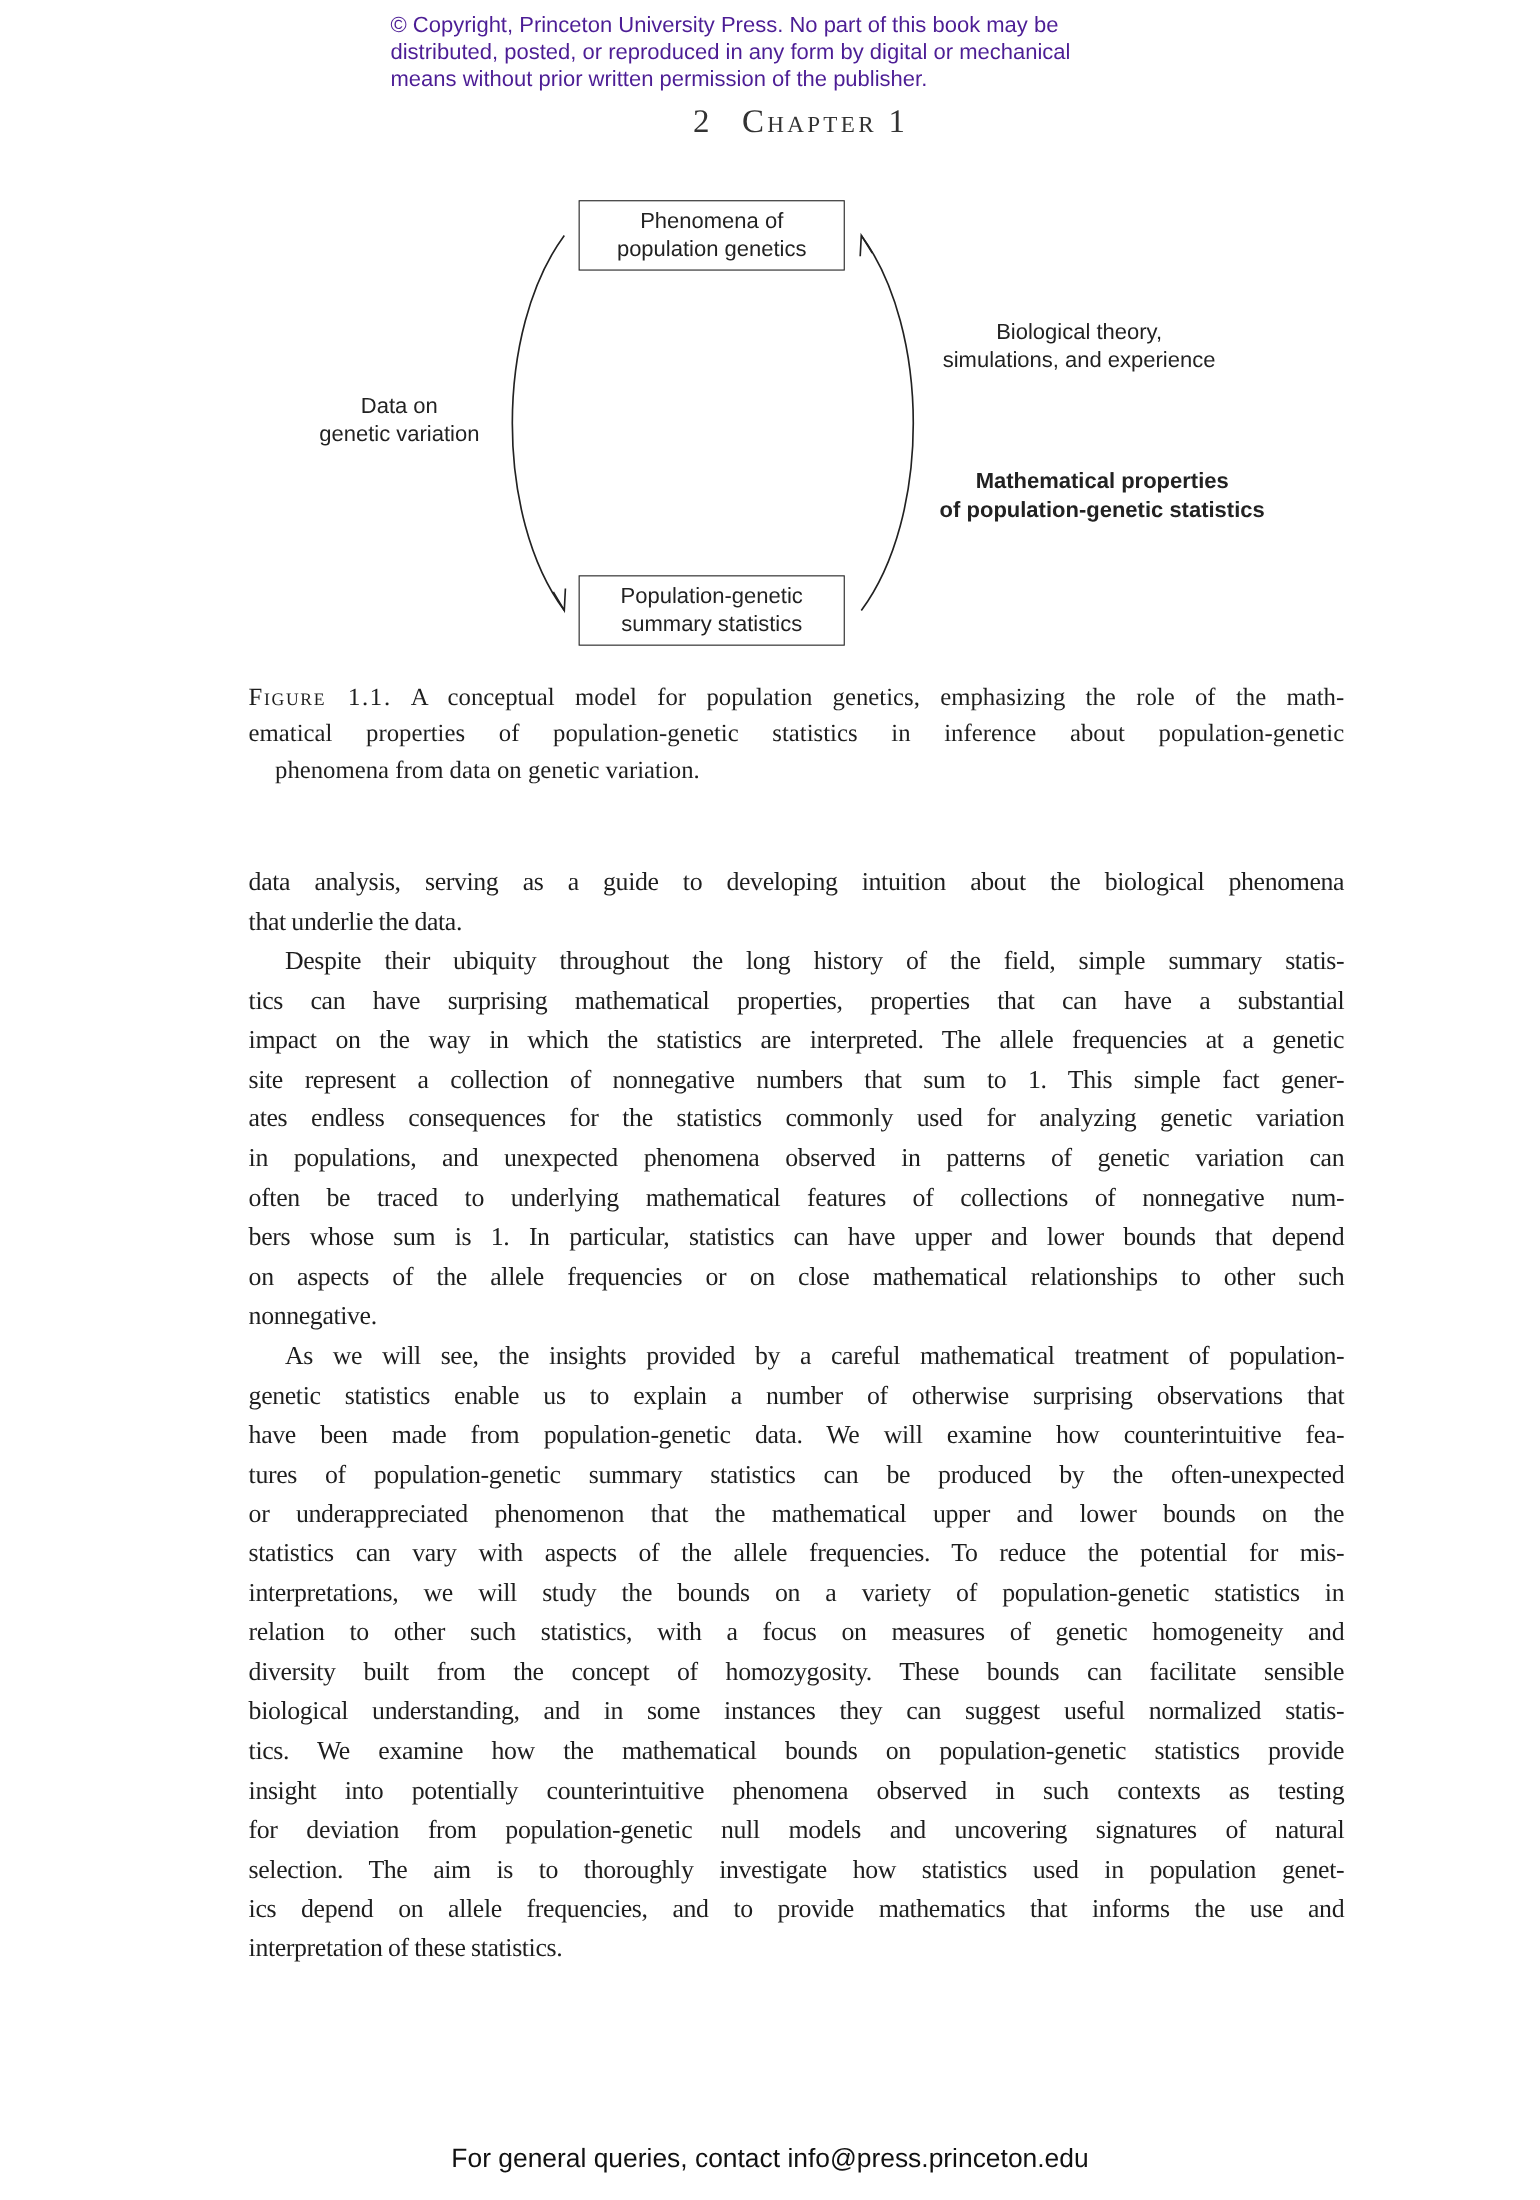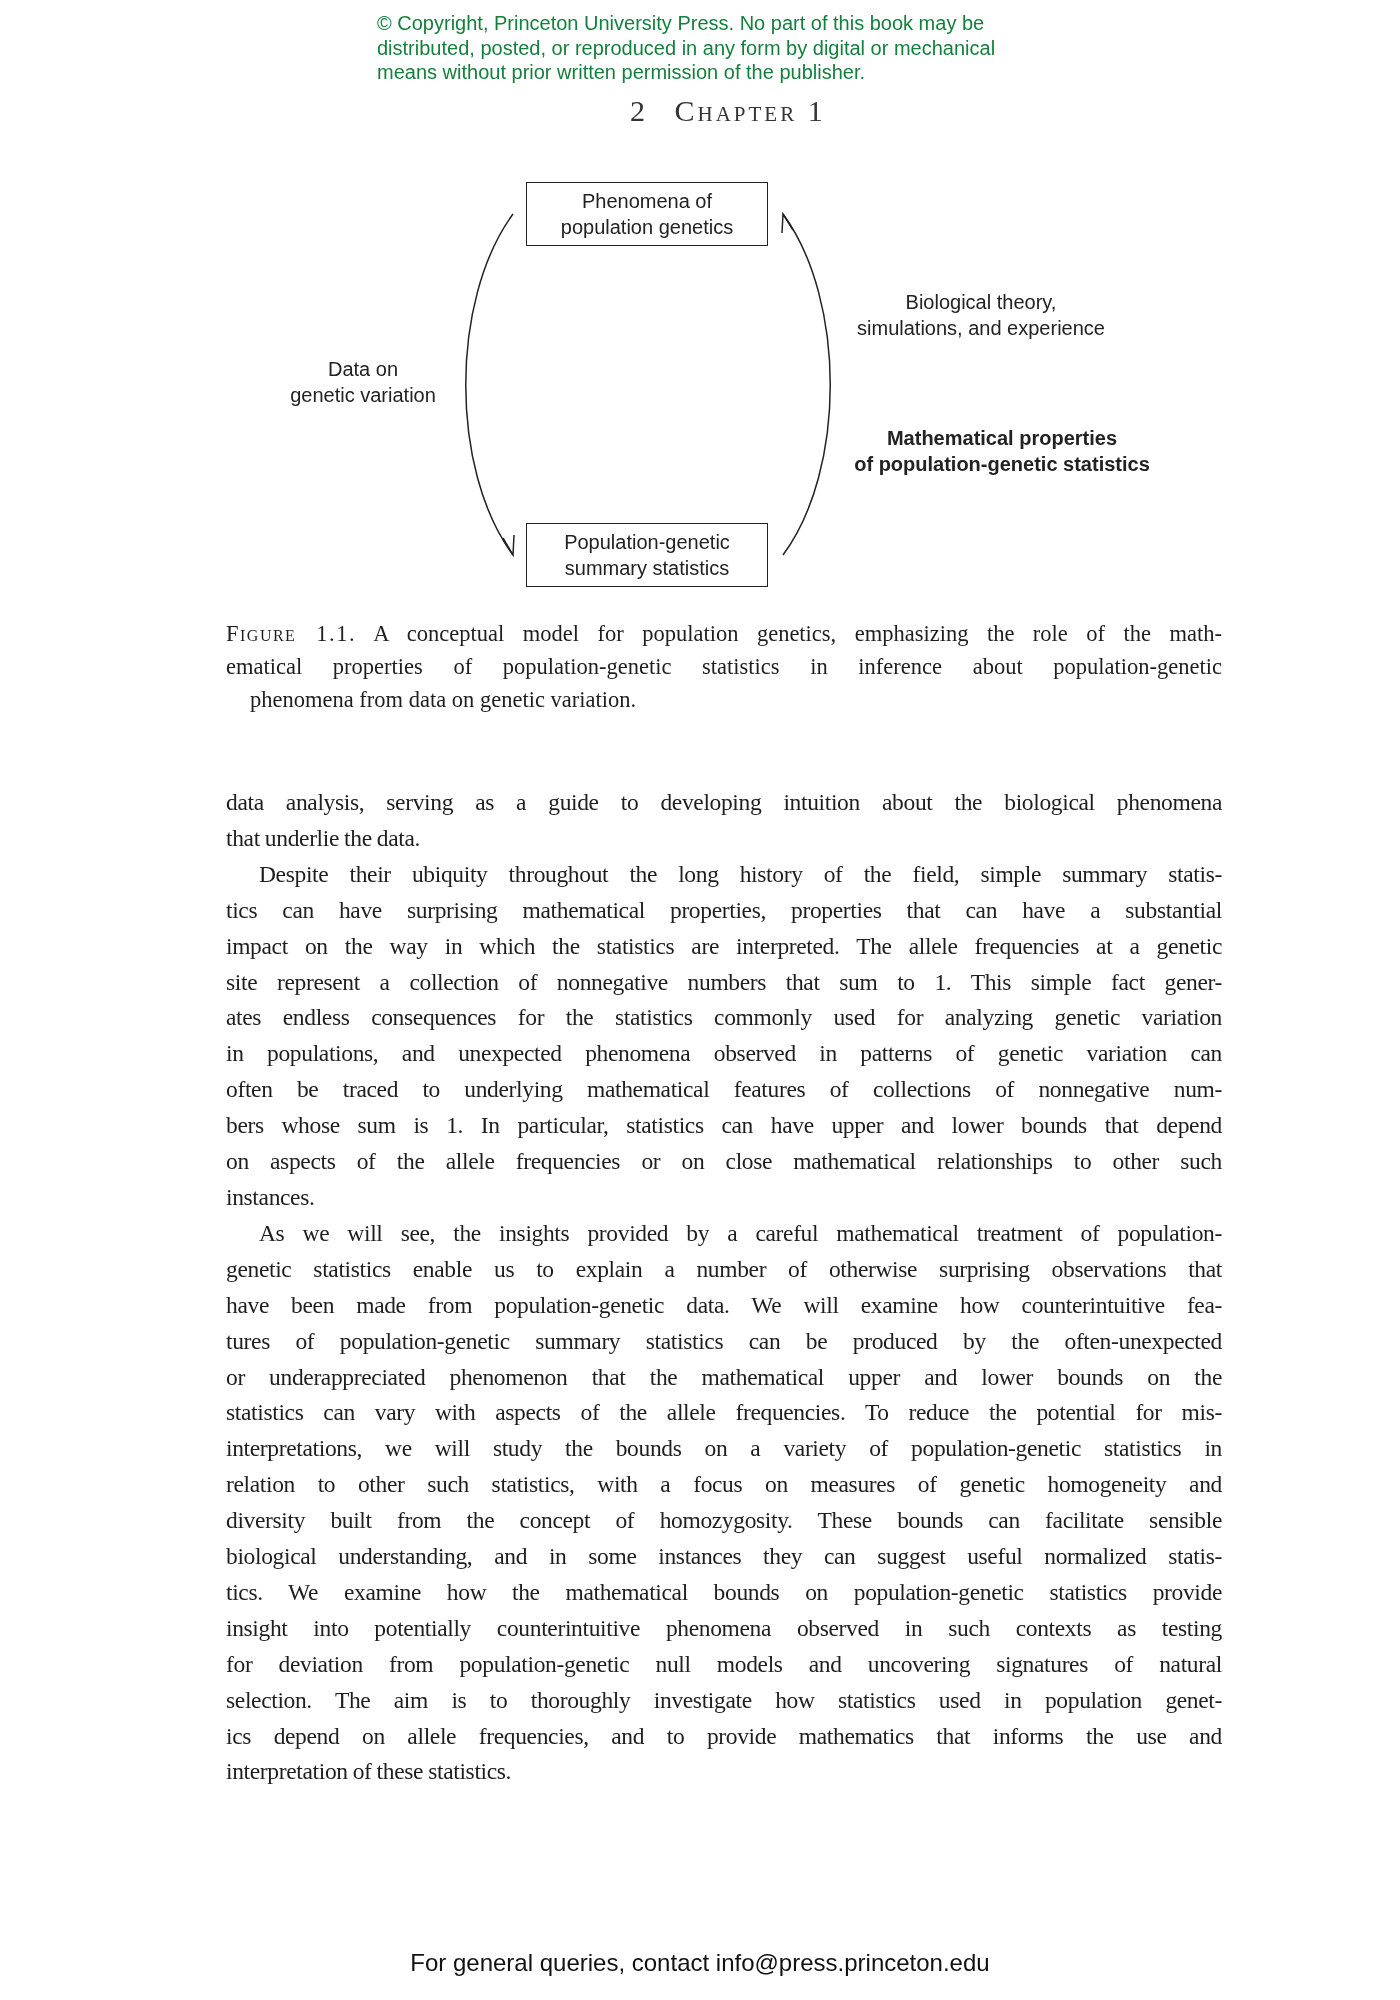--- a/index.html
+++ b/index.html
@@ -15,22 +15,21 @@
       color: #1e1e1e;
     }
     .copyright {
       position: absolute;
       left: 355px;
       top: 11px;
       width: 720px;
       font-family: "Liberation Sans", sans-serif;
       font-size: 20px;
       line-height: 24.5px;
-      color: #15803d;
-      margin-left: 22px;
+      color: #4c1d95;
     }
     .copyright div { white-space: nowrap; }
     .running-head {
       position: absolute;
       left: 630px;
       top: 94px;
       font-family: "Liberation Serif", serif;
       font-size: 30px;
       color: #333333;
       white-space: nowrap;
@@ -196,21 +195,21 @@
     <span class="line last">that underlie the data.</span>
     <span class="line indent">Despite their ubiquity throughout the long history of the field, simple summary statis-</span>
     <span class="line">tics can have surprising mathematical properties, properties that can have a substantial</span>
     <span class="line">impact on the way in which the statistics are interpreted. The allele frequencies at a genetic</span>
     <span class="line">site represent a collection of nonnegative numbers that sum to 1. This simple fact gener-</span>
     <span class="line">ates endless consequences for the statistics commonly used for analyzing genetic variation</span>
     <span class="line">in populations, and unexpected phenomena observed in patterns of genetic variation can</span>
     <span class="line">often be traced to underlying mathematical features of collections of nonnegative num-</span>
     <span class="line">bers whose sum is 1. In particular, statistics can have upper and lower bounds that depend</span>
     <span class="line">on aspects of the allele frequencies or on close mathematical relationships to other such</span>
-    <span class="line last">instances.</span>
+    <span class="line last">nonnegative.</span>
     <span class="line indent">As we will see, the insights provided by a careful mathematical treatment of population-</span>
     <span class="line">genetic statistics enable us to explain a number of otherwise surprising observations that</span>
     <span class="line">have been made from population-genetic data. We will examine how counterintuitive fea-</span>
     <span class="line">tures of population-genetic summary statistics can be produced by the often-unexpected</span>
     <span class="line">or underappreciated phenomenon that the mathematical upper and lower bounds on the</span>
     <span class="line">statistics can vary with aspects of the allele frequencies. To reduce the potential for mis-</span>
     <span class="line">interpretations, we will study the bounds on a variety of population-genetic statistics in</span>
     <span class="line">relation to other such statistics, with a focus on measures of genetic homogeneity and</span>
     <span class="line">diversity built from the concept of homozygosity. These bounds can facilitate sensible</span>
     <span class="line">biological understanding, and in some instances they can suggest useful normalized statis-</span>

